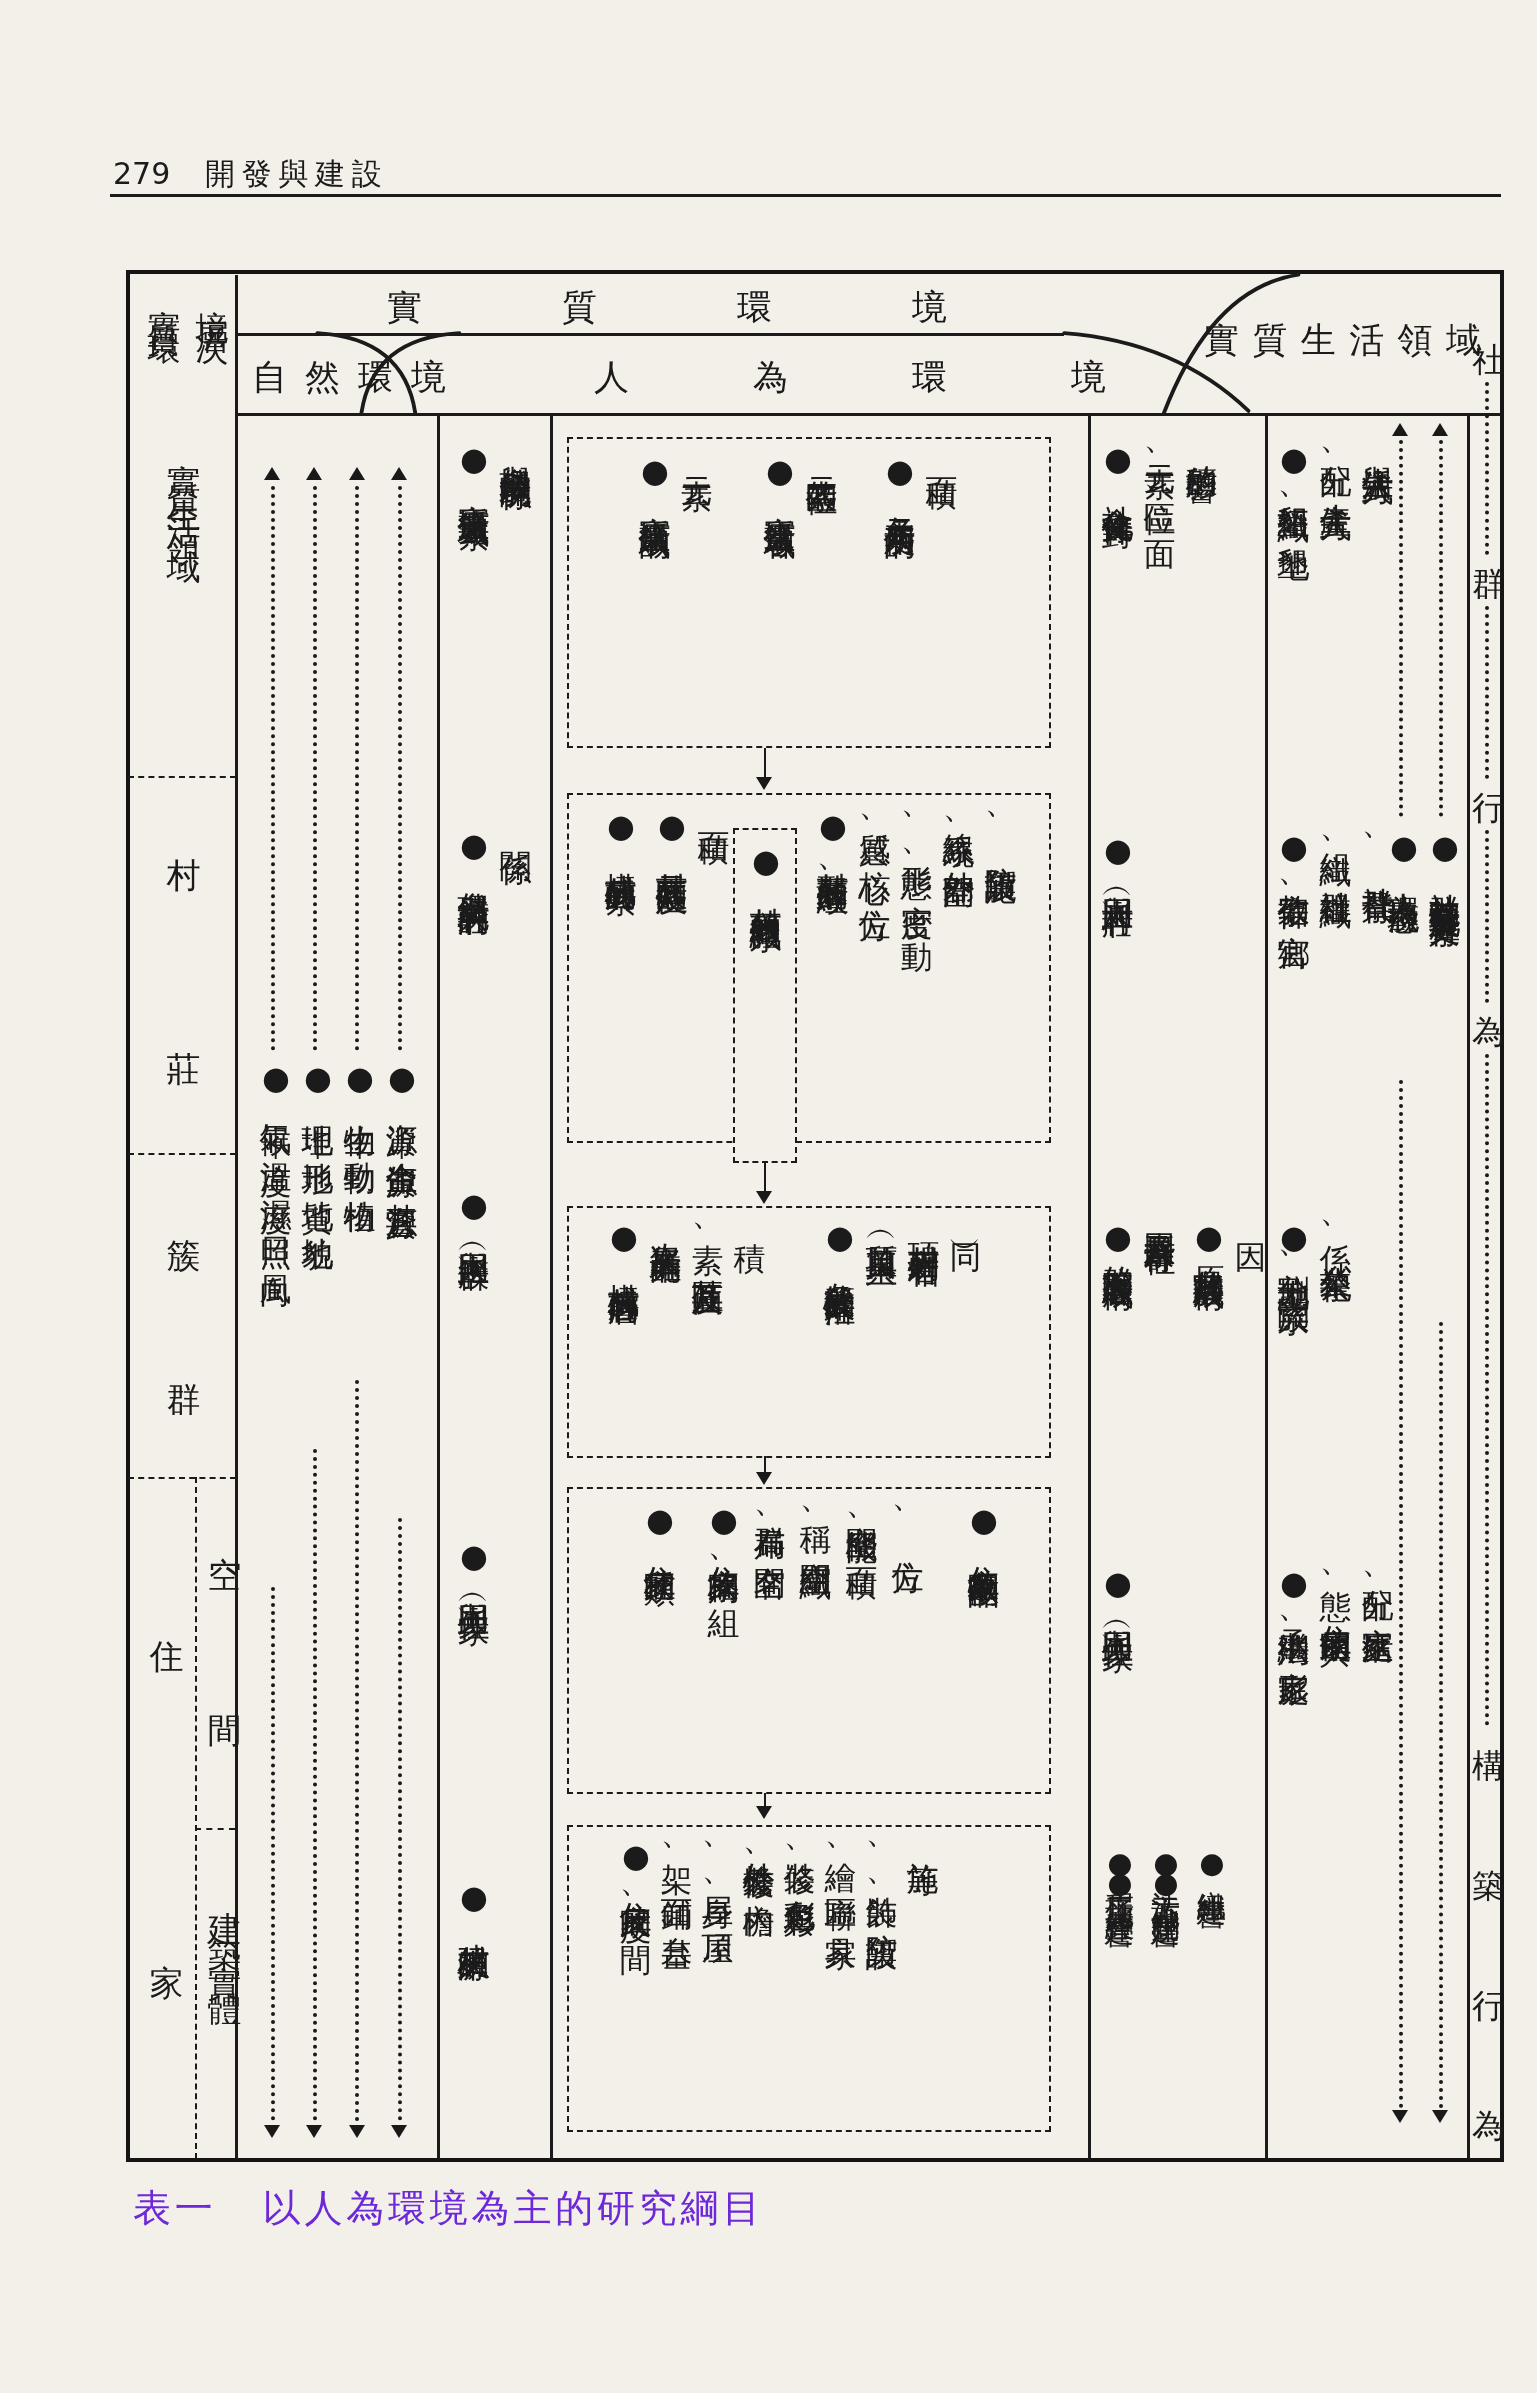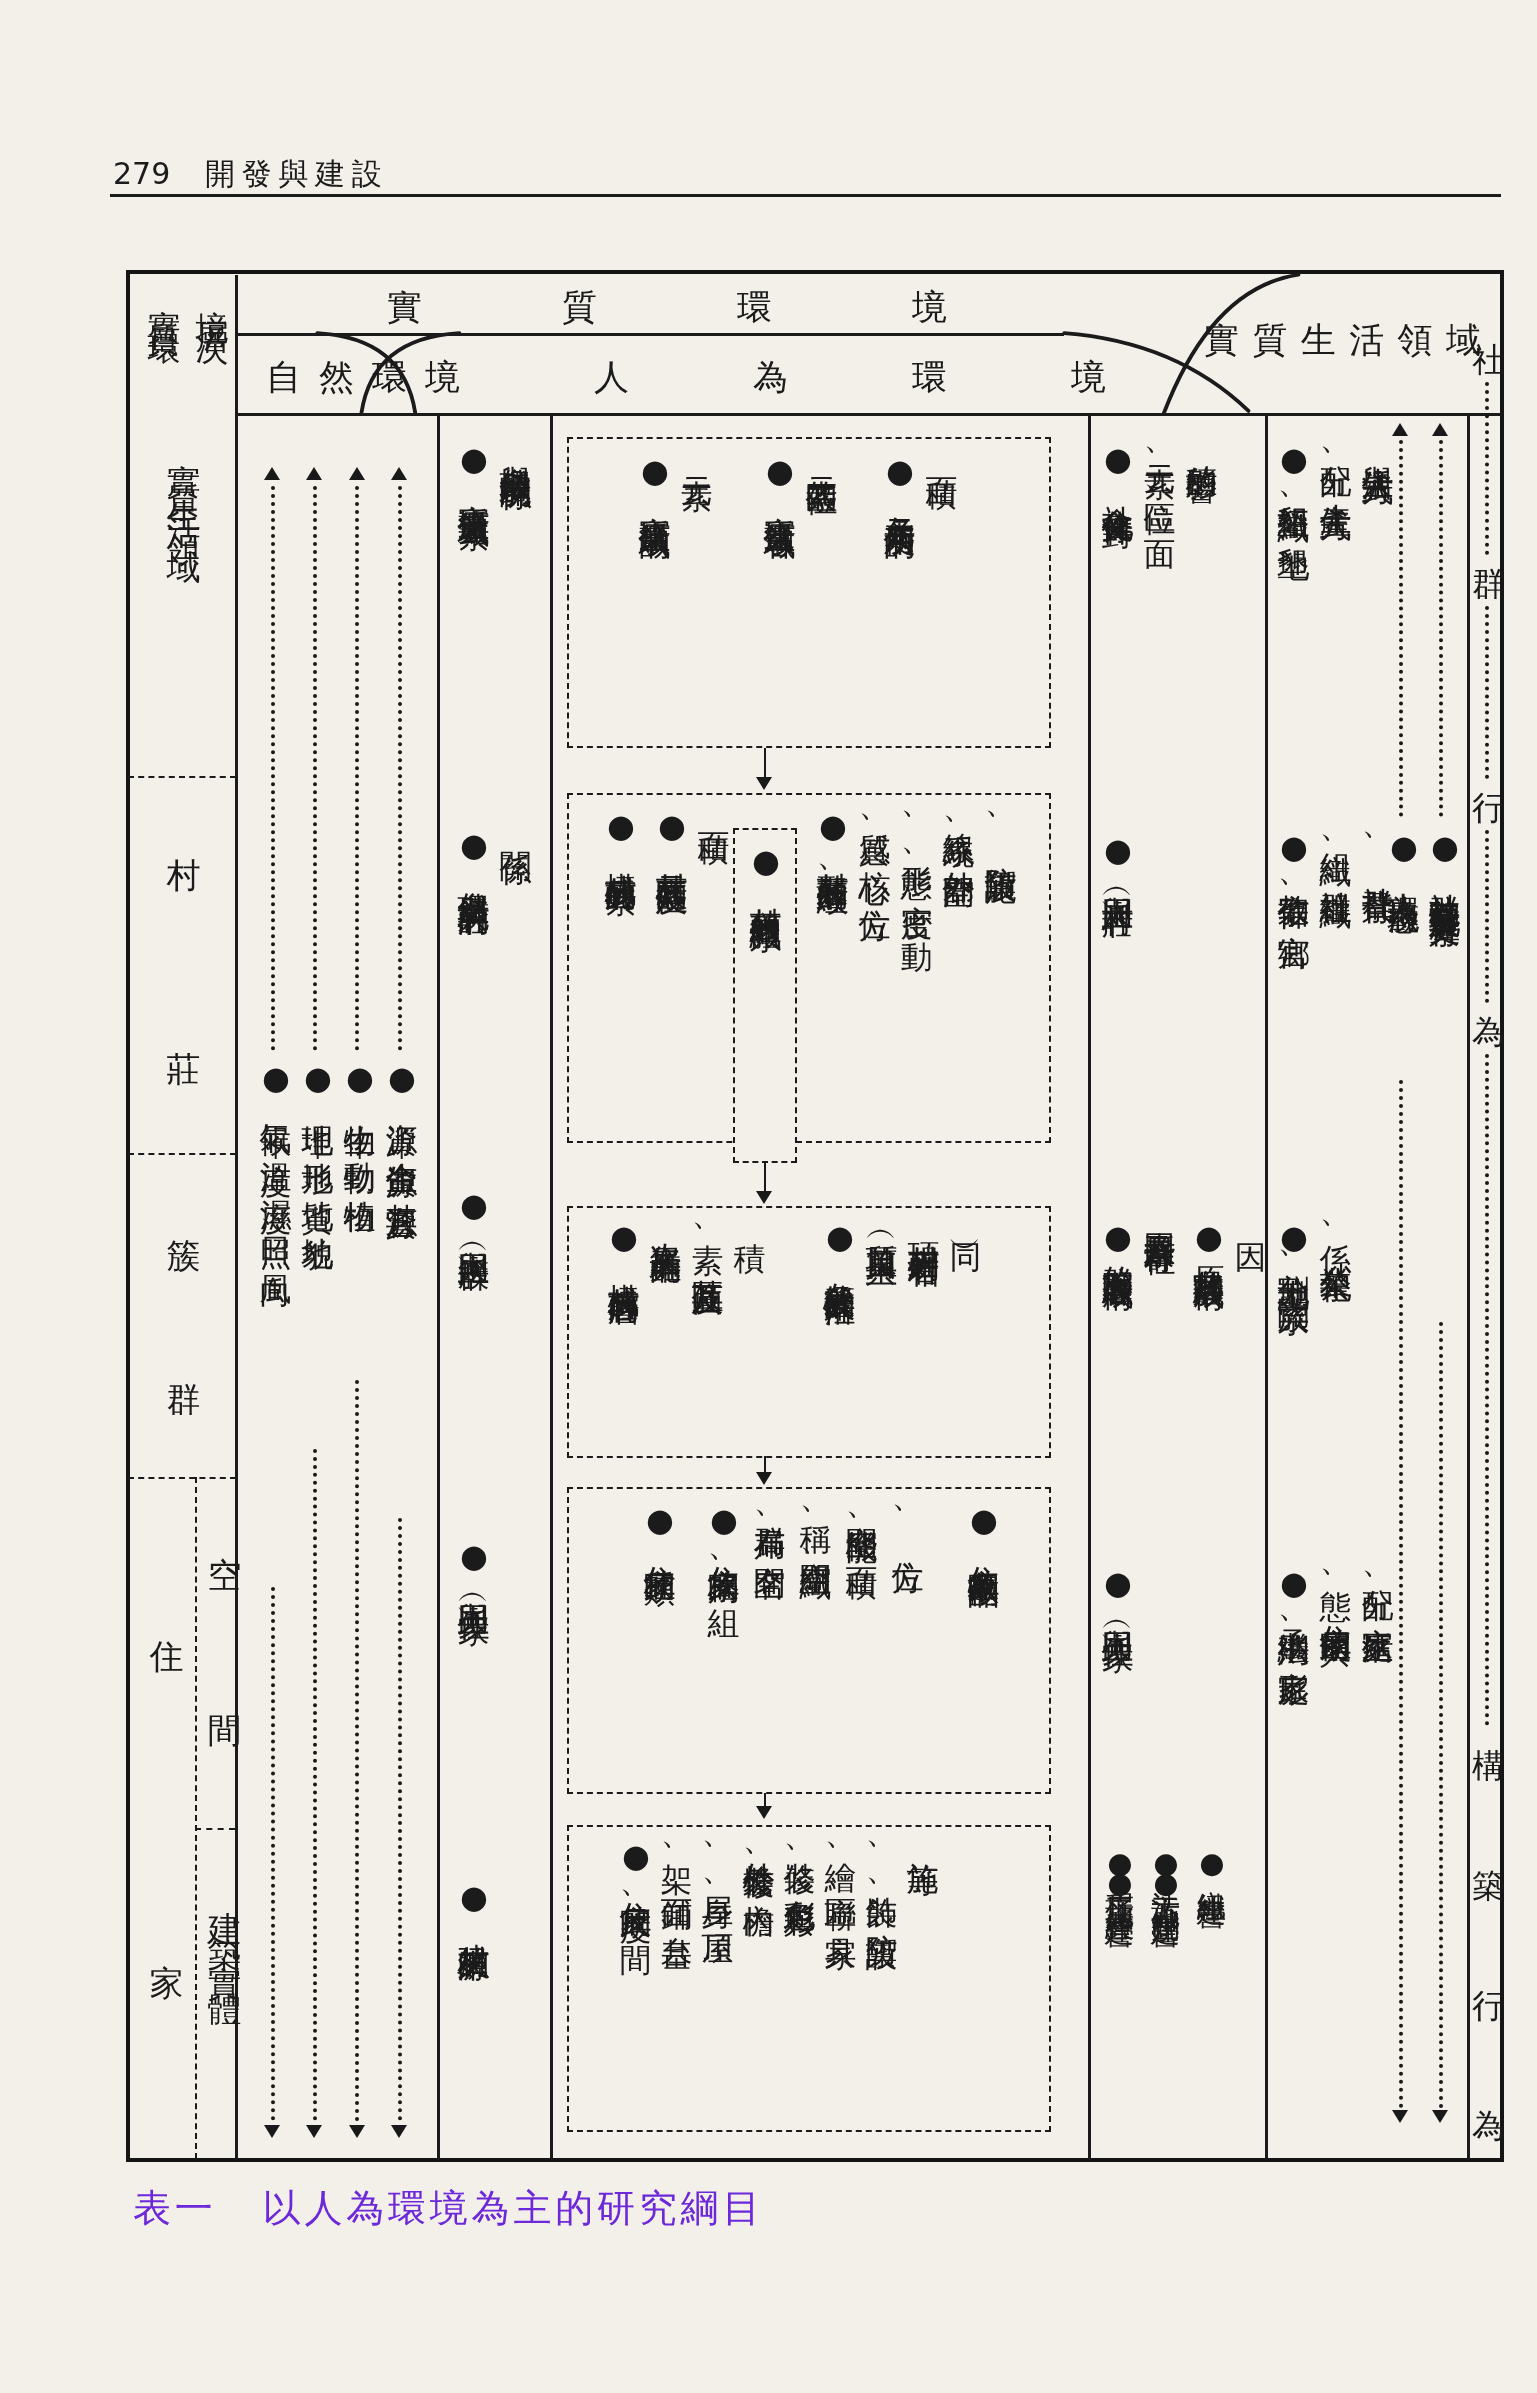--- a/index.html
+++ b/index.html
@@ -47,21 +47,21 @@
   <svg class="abs" style="left:0;top:0;" width="1537" height="480" viewBox="0 0 1600 500">
     <path d="M330,347 Q420,352 432,430" fill="none" stroke="#1b1b1b" stroke-width="4" stroke-linecap="round"></path>
     <path d="M478,347 Q388,352 376,430" fill="none" stroke="#1b1b1b" stroke-width="4" stroke-linecap="round"></path>
     <path d="M1108,347 Q1225,356 1300,428" fill="none" stroke="#1b1b1b" stroke-width="4" stroke-linecap="round"></path>
     <path d="M1352,286 Q1262,300 1212,430" fill="none" stroke="#1b1b1b" stroke-width="4" stroke-linecap="round"></path>
   </svg>
 
   <div class="v" style="left:140px;top:284px;line-height:48px;letter-spacing:11.5px;font-size:33px;">實質環
 境層次</div>
   <div class="h" style="left:387px;top:284px;letter-spacing:140px;text-align:right;">實質環境</div>
-  <div class="h" style="left:266px;top:354px;letter-spacing:18px;font-family:Liberation Mono, monospace;">自然環境</div>
+  <div class="h" style="left:252px;top:354px;letter-spacing:18px;font-family:Liberation Mono, monospace;">自然環境</div>
   <div class="h" style="left:594px;top:354px;letter-spacing:124px;">人為環境</div>
   <div class="h" style="left:1204px;top:317px;letter-spacing:13.4px;">實質生活領域</div>
 
   <div class="v" style="left:163px;top:437px;letter-spacing:17.3px;font-size:34px;">實質生活領域</div>
   <div class="dashh" style="left:128px;top:776px;width:108px;"></div>
   <div class="v" style="left:163px;top:831px;letter-spacing:193px;font-size:34px;">村莊</div>
   <div class="dashh" style="left:128px;top:1153px;width:108px;"></div>
   <div class="v" style="left:163px;top:1212px;letter-spacing:144px;font-size:34px;">簇群</div>
   <div class="dashh" style="left:128px;top:1477px;width:108px;"></div>
   <div class="v" style="left:146px;top:1614px;letter-spacing:323px;font-size:34px;">住家</div>

